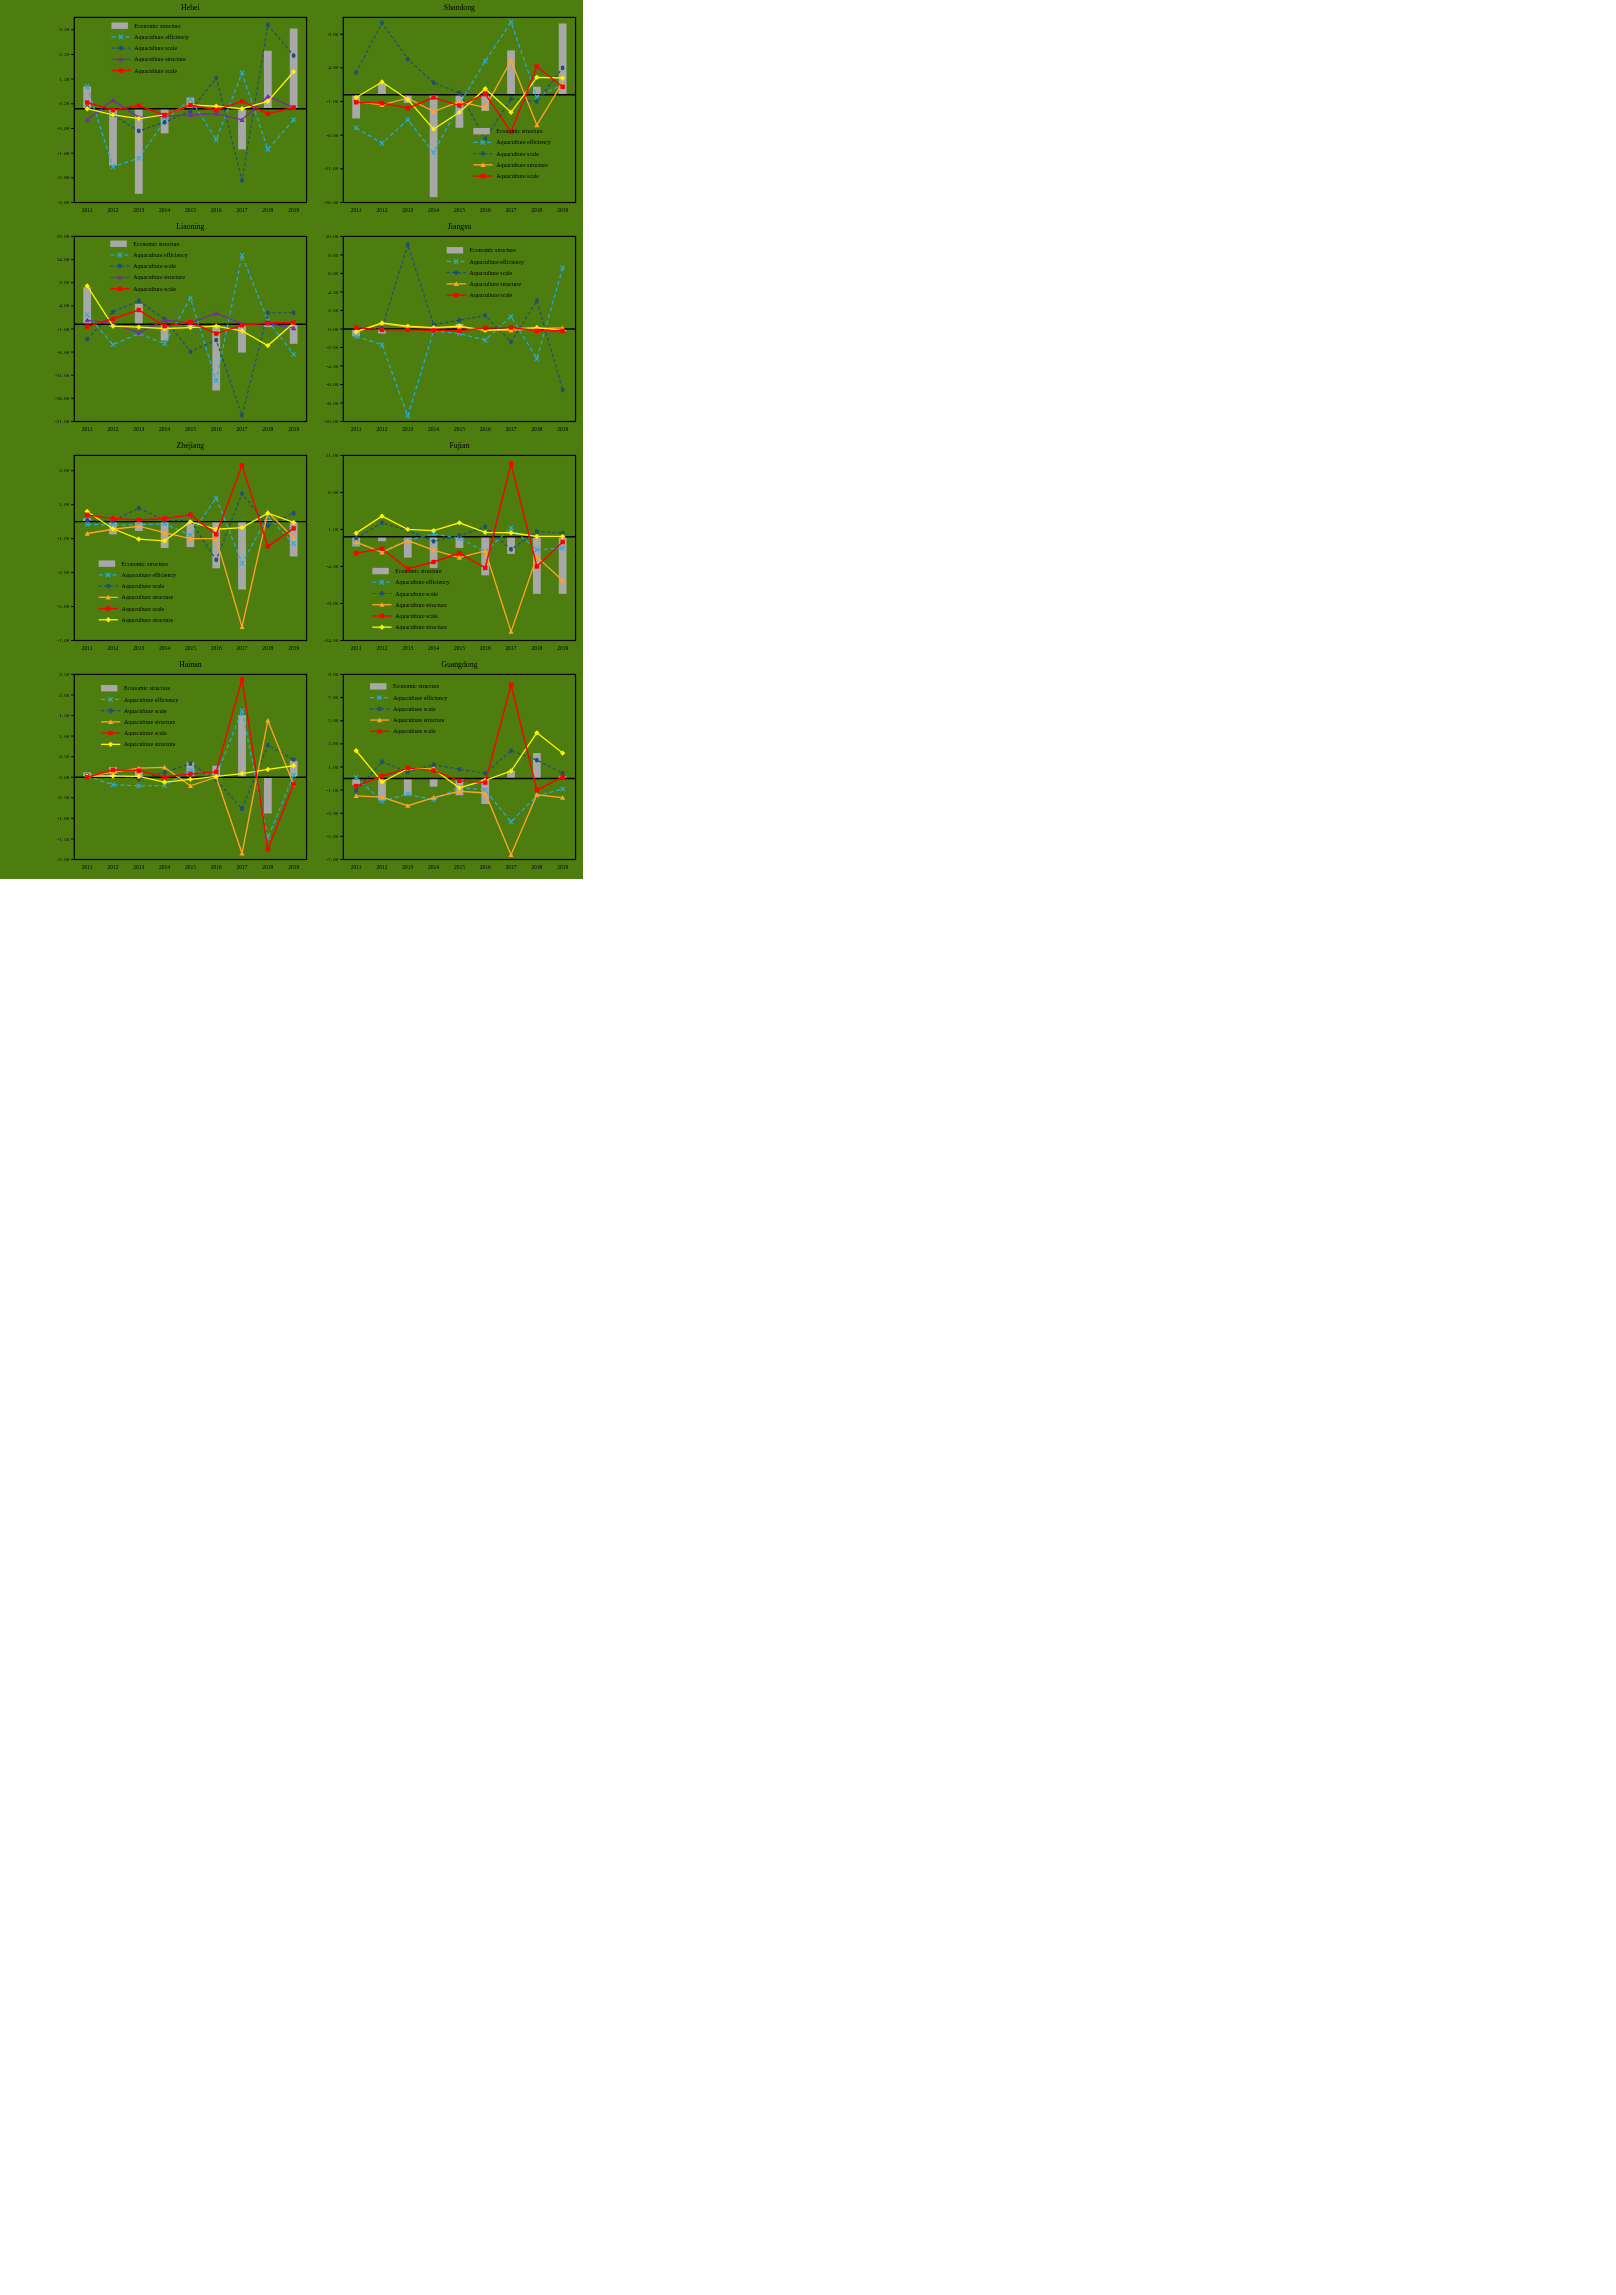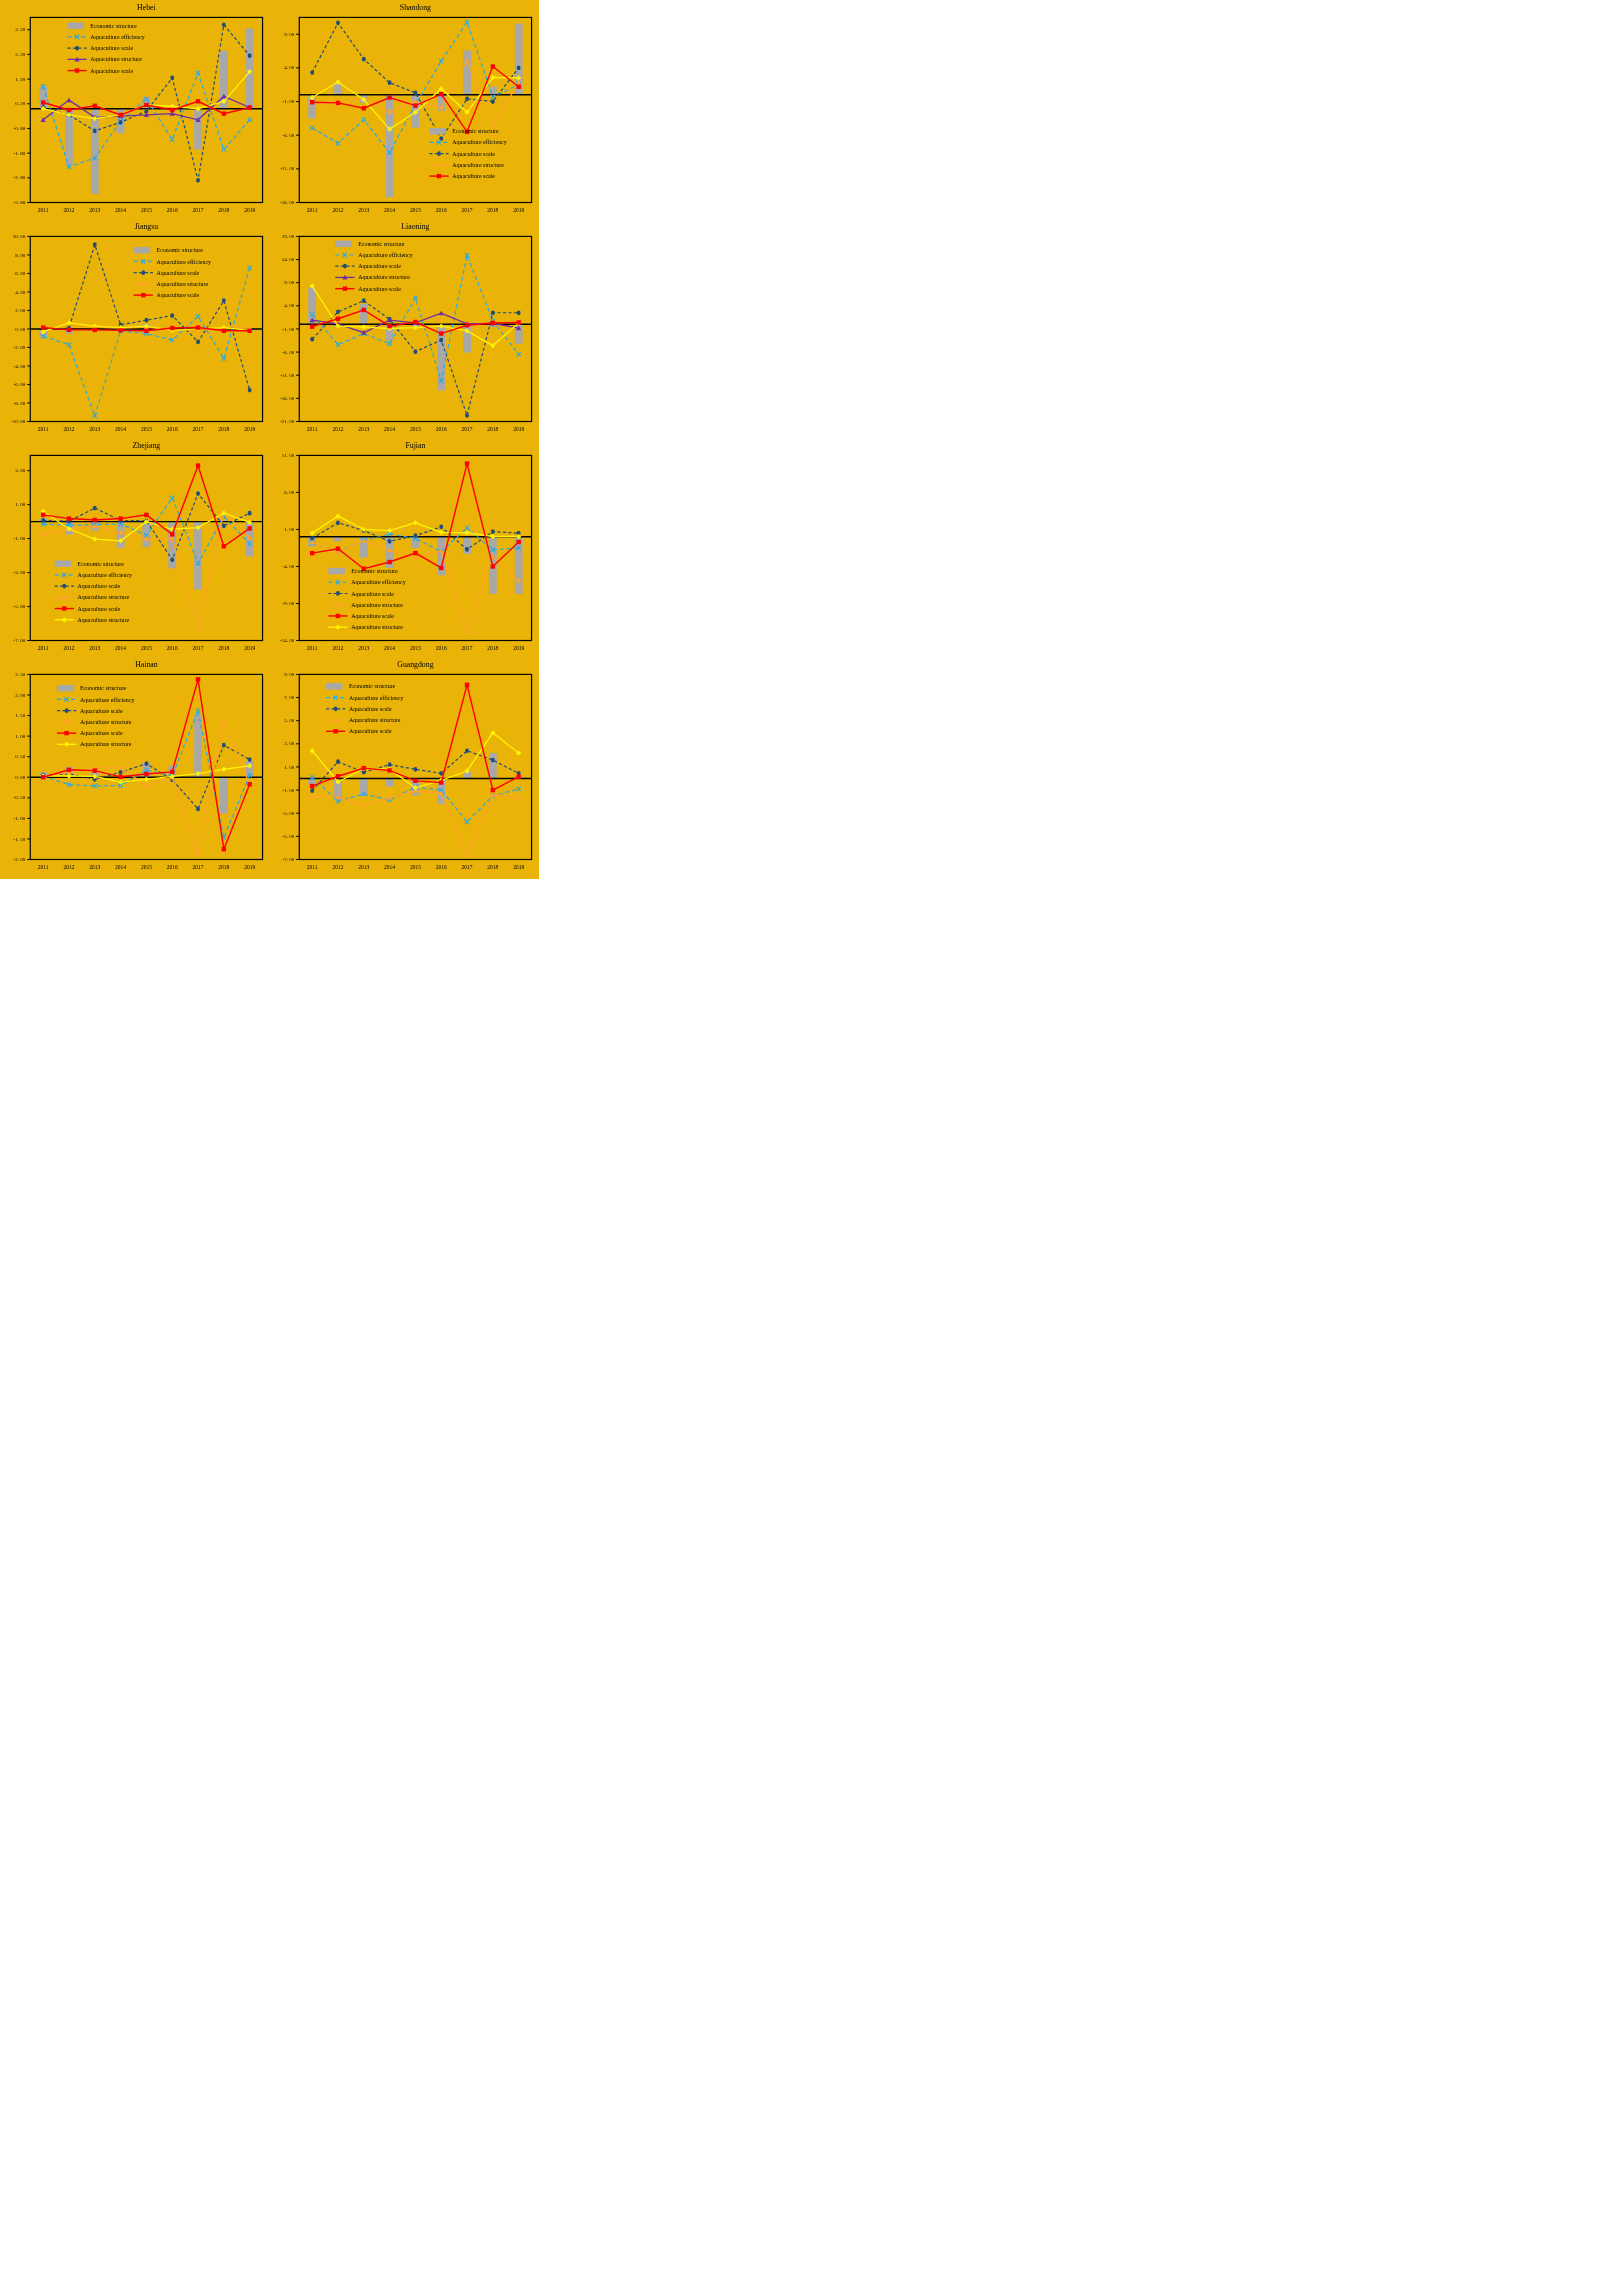--- a/index.html
+++ b/index.html
@@ -1,17 +1,17 @@
 <!DOCTYPE html>
 <html style="font-size:7.3px"><head>
 <meta charset="utf-8">
 <style>
   html,body{margin:0;padding:0;background:#ffffff;}
-  .page{width:539px;min-height:879px;background:#eab308;display:grid;
-        grid-template-columns:269px 269px;grid-auto-rows:219px;}
+  .page{width:539px;min-height:879px;background:#4d7c0f;display:grid;
+        grid-template-columns:269px 269px;grid-auto-rows:219px;padding-left:44px;}
   .cell{position:relative;}
   .cell svg{display:block;}
   text{font-family:"Liberation Serif", serif;fill:#000;}
 </style>
 </head>
 <body>
 
 <div class="page" id="figure-grid">
     <div class="cell">
       <svg width="269" height="219" viewBox="0 0 587 478">
@@ -284,20 +284,165 @@
           </g>
           <g>
             <line x1="349.92" y1="359.84" x2="391.92" y2="359.84" stroke="#FFA426" stroke-width="2.9"></line>
             <path d="M 370.92 354.23999999999995 L 376.52000000000004 364.44 L 365.32 364.44 Z" fill="#FFA426"></path>
             <text x="399.92" y="364.34" font-size="13">Aquaculture structure</text>
           </g>
           <g>
             <line x1="349.92" y1="384.34" x2="391.92" y2="384.34" stroke="#FF0000" stroke-width="3.1"></line>
             <rect x="366.12" y="379.53999999999996" width="9.6" height="9.6" fill="#FF0000"></rect>
             <text x="399.92" y="388.84" font-size="13">Aquaculture scale</text>
+          </g>
+        </g>
+      </svg>
+    </div>
+    <div class="cell">
+      <svg width="269" height="219" viewBox="0 0 587 478">
+        <text x="319.5" y="22" text-anchor="middle" font-size="17">Liaoning</text>
+        <g>
+          <line x1="59" y1="38" x2="66" y2="38" stroke="#000" stroke-width="2"></line>
+          <text x="55" y="41.5" text-anchor="end" font-size="11">19. 00</text>
+          <line x1="59" y1="88.5" x2="66" y2="88.5" stroke="#000" stroke-width="2"></line>
+          <text x="55" y="92" text-anchor="end" font-size="11">14. 00</text>
+          <line x1="59" y1="139" x2="66" y2="139" stroke="#000" stroke-width="2"></line>
+          <text x="55" y="142.5" text-anchor="end" font-size="11">9. 00</text>
+          <line x1="59" y1="189.5" x2="66" y2="189.5" stroke="#000" stroke-width="2"></line>
+          <text x="55" y="193" text-anchor="end" font-size="11">4. 00</text>
+          <line x1="59" y1="240" x2="66" y2="240" stroke="#000" stroke-width="2"></line>
+          <text x="55" y="243.5" text-anchor="end" font-size="11">-1. 00</text>
+          <line x1="59" y1="290.5" x2="66" y2="290.5" stroke="#000" stroke-width="2"></line>
+          <text x="55" y="294" text-anchor="end" font-size="11">-6. 00</text>
+          <line x1="59" y1="341" x2="66" y2="341" stroke="#000" stroke-width="2"></line>
+          <text x="55" y="344.5" text-anchor="end" font-size="11">-11. 00</text>
+          <line x1="59" y1="391.5" x2="66" y2="391.5" stroke="#000" stroke-width="2"></line>
+          <text x="55" y="395" text-anchor="end" font-size="11">-16. 00</text>
+          <line x1="59" y1="442" x2="66" y2="442" stroke="#000" stroke-width="2"></line>
+          <text x="55" y="445.5" text-anchor="end" font-size="11">-21. 00</text>
+        </g>
+        <g>
+          <rect x="85.66666666666667" y="149.10000000000002" width="17" height="80.79999999999995" fill="#A8A8A8"></rect>
+          <rect x="142" y="229.89999999999998" width="17" height="4.0400000000000205" fill="#A8A8A8"></rect>
+          <rect x="198.33333333333334" y="185.46" width="17" height="44.43999999999997" fill="#A8A8A8"></rect>
+          <rect x="254.66666666666663" y="229.89999999999998" width="17" height="35.35000000000002" fill="#A8A8A8"></rect>
+          <rect x="311" y="229.89999999999998" width="17" height="5.050000000000011" fill="#A8A8A8"></rect>
+          <rect x="367.3333333333333" y="229.89999999999998" width="17" height="144.43" fill="#A8A8A8"></rect>
+          <rect x="423.6666666666667" y="229.89999999999998" width="17" height="61.610000000000014" fill="#A8A8A8"></rect>
+          <rect x="480" y="229.89999999999998" width="17" height="6.060000000000031" fill="#A8A8A8"></rect>
+          <rect x="536.3333333333333" y="229.89999999999998" width="17" height="42.420000000000016" fill="#A8A8A8"></rect>
+        </g>
+        <line x1="66" y1="229.89999999999998" x2="573" y2="229.89999999999998" stroke="#000" stroke-width="3.2"></line>
+        <g>
+          <polyline points="94.16666666666667,208.69 150.5,274.34 206.83333333333334,250.10000000000002 263.16666666666663,272.32 319.5,172.33 375.8333333333333,353.12 432.1666666666667,79.41 488.5,221.82 544.8333333333333,295.54999999999995" fill="none" stroke="#29ABE2" stroke-width="2.6" stroke-dasharray="9 6"></polyline>
+          <line x1="89.56666666666668" y1="203.69" x2="98.76666666666667" y2="213.69" stroke="#29ABE2" stroke-width="2.4"></line>
+          <line x1="89.56666666666668" y1="213.69" x2="98.76666666666667" y2="203.69" stroke="#29ABE2" stroke-width="2.4"></line>
+          <line x1="145.9" y1="269.34" x2="155.1" y2="279.34" stroke="#29ABE2" stroke-width="2.4"></line>
+          <line x1="145.9" y1="279.34" x2="155.1" y2="269.34" stroke="#29ABE2" stroke-width="2.4"></line>
+          <line x1="202.23333333333335" y1="245.10000000000002" x2="211.43333333333334" y2="255.10000000000002" stroke="#29ABE2" stroke-width="2.4"></line>
+          <line x1="202.23333333333335" y1="255.10000000000002" x2="211.43333333333334" y2="245.10000000000002" stroke="#29ABE2" stroke-width="2.4"></line>
+          <line x1="258.5666666666666" y1="267.32" x2="267.76666666666665" y2="277.32" stroke="#29ABE2" stroke-width="2.4"></line>
+          <line x1="258.5666666666666" y1="277.32" x2="267.76666666666665" y2="267.32" stroke="#29ABE2" stroke-width="2.4"></line>
+          <line x1="314.9" y1="167.33" x2="324.1" y2="177.33" stroke="#29ABE2" stroke-width="2.4"></line>
+          <line x1="314.9" y1="177.33" x2="324.1" y2="167.33" stroke="#29ABE2" stroke-width="2.4"></line>
+          <line x1="371.2333333333333" y1="348.12" x2="380.43333333333334" y2="358.12" stroke="#29ABE2" stroke-width="2.4"></line>
+          <line x1="371.2333333333333" y1="358.12" x2="380.43333333333334" y2="348.12" stroke="#29ABE2" stroke-width="2.4"></line>
+          <line x1="427.56666666666666" y1="74.41" x2="436.7666666666667" y2="84.41" stroke="#29ABE2" stroke-width="2.4"></line>
+          <line x1="427.56666666666666" y1="84.41" x2="436.7666666666667" y2="74.41" stroke="#29ABE2" stroke-width="2.4"></line>
+          <line x1="483.9" y1="216.82" x2="493.1" y2="226.82" stroke="#29ABE2" stroke-width="2.4"></line>
+          <line x1="483.9" y1="226.82" x2="493.1" y2="216.82" stroke="#29ABE2" stroke-width="2.4"></line>
+          <line x1="540.2333333333332" y1="290.54999999999995" x2="549.4333333333333" y2="300.54999999999995" stroke="#29ABE2" stroke-width="2.4"></line>
+          <line x1="540.2333333333332" y1="300.54999999999995" x2="549.4333333333333" y2="290.54999999999995" stroke="#29ABE2" stroke-width="2.4"></line>
+        </g>
+        <g>
+          <polyline points="94.16666666666667,262.21999999999997 150.5,202.63000000000002 206.83333333333334,178.39000000000001 263.16666666666663,218.79 319.5,289.49 375.8333333333333,264.24 432.1666666666667,428.87 488.5,204.64999999999998 544.8333333333333,204.64999999999998" fill="none" stroke="#1F4E79" stroke-width="2.6" stroke-dasharray="7 5"></polyline>
+          <ellipse cx="94.16666666666667" cy="262.21999999999997" rx="4.2" ry="5.2" fill="#1F4E79"></ellipse>
+          <ellipse cx="150.5" cy="202.63000000000002" rx="4.2" ry="5.2" fill="#1F4E79"></ellipse>
+          <ellipse cx="206.83333333333334" cy="178.39000000000001" rx="4.2" ry="5.2" fill="#1F4E79"></ellipse>
+          <ellipse cx="263.16666666666663" cy="218.79" rx="4.2" ry="5.2" fill="#1F4E79"></ellipse>
+          <ellipse cx="319.5" cy="289.49" rx="4.2" ry="5.2" fill="#1F4E79"></ellipse>
+          <ellipse cx="375.8333333333333" cy="264.24" rx="4.2" ry="5.2" fill="#1F4E79"></ellipse>
+          <ellipse cx="432.1666666666667" cy="428.87" rx="4.2" ry="5.2" fill="#1F4E79"></ellipse>
+          <ellipse cx="488.5" cy="204.64999999999998" rx="4.2" ry="5.2" fill="#1F4E79"></ellipse>
+          <ellipse cx="544.8333333333333" cy="204.64999999999998" rx="4.2" ry="5.2" fill="#1F4E79"></ellipse>
+        </g>
+        <g>
+          <polyline points="94.16666666666667,220.81 150.5,228.89 206.83333333333334,248.08 263.16666666666663,220.81 319.5,226.86999999999998 375.8333333333333,205.66000000000003 432.1666666666667,228.89 488.5,227.88000000000002 544.8333333333333,237.98" fill="none" stroke="#7030A0" stroke-width="2.9"></polyline>
+          <path d="M 94.16666666666667 215.21 L 99.76666666666667 225.41 L 88.56666666666668 225.41 Z" fill="#7030A0"></path>
+          <path d="M 150.5 223.29 L 156.1 233.48999999999998 L 144.9 233.48999999999998 Z" fill="#7030A0"></path>
+          <path d="M 206.83333333333334 242.48000000000002 L 212.43333333333334 252.68 L 201.23333333333335 252.68 Z" fill="#7030A0"></path>
+          <path d="M 263.16666666666663 215.21 L 268.76666666666665 225.41 L 257.5666666666666 225.41 Z" fill="#7030A0"></path>
+          <path d="M 319.5 221.26999999999998 L 325.1 231.46999999999997 L 313.9 231.46999999999997 Z" fill="#7030A0"></path>
+          <path d="M 375.8333333333333 200.06000000000003 L 381.43333333333334 210.26000000000002 L 370.2333333333333 210.26000000000002 Z" fill="#7030A0"></path>
+          <path d="M 432.1666666666667 223.29 L 437.7666666666667 233.48999999999998 L 426.56666666666666 233.48999999999998 Z" fill="#7030A0"></path>
+          <path d="M 488.5 222.28000000000003 L 494.1 232.48000000000002 L 482.9 232.48000000000002 Z" fill="#7030A0"></path>
+          <path d="M 544.8333333333333 232.38 L 550.4333333333333 242.57999999999998 L 539.2333333333332 242.57999999999998 Z" fill="#7030A0"></path>
+        </g>
+        <g>
+          <polyline points="94.16666666666667,146.07 150.5,233.94 206.83333333333334,235.96 263.16666666666663,238.98999999999998 319.5,236.97 375.8333333333333,233.94 432.1666666666667,244.04 488.5,276.36 544.8333333333333,226.86999999999998" fill="none" stroke="#FFF200" stroke-width="2.9"></polyline>
+          <path d="M 94.16666666666667 140.26999999999998 L 99.96666666666667 146.07 L 94.16666666666667 151.87 L 88.36666666666667 146.07 Z" fill="#FFF200"></path>
+          <path d="M 150.5 228.14 L 156.3 233.94 L 150.5 239.74 L 144.7 233.94 Z" fill="#FFF200"></path>
+          <path d="M 206.83333333333334 230.16 L 212.63333333333335 235.96 L 206.83333333333334 241.76000000000002 L 201.03333333333333 235.96 Z" fill="#FFF200"></path>
+          <path d="M 263.16666666666663 233.18999999999997 L 268.96666666666664 238.98999999999998 L 263.16666666666663 244.79 L 257.3666666666666 238.98999999999998 Z" fill="#FFF200"></path>
+          <path d="M 319.5 231.17 L 325.3 236.97 L 319.5 242.77 L 313.7 236.97 Z" fill="#FFF200"></path>
+          <path d="M 375.8333333333333 228.14 L 381.6333333333333 233.94 L 375.8333333333333 239.74 L 370.0333333333333 233.94 Z" fill="#FFF200"></path>
+          <path d="M 432.1666666666667 238.23999999999998 L 437.9666666666667 244.04 L 432.1666666666667 249.84 L 426.3666666666667 244.04 Z" fill="#FFF200"></path>
+          <path d="M 488.5 270.56 L 494.3 276.36 L 488.5 282.16 L 482.7 276.36 Z" fill="#FFF200"></path>
+          <path d="M 544.8333333333333 221.06999999999996 L 550.6333333333332 226.86999999999998 L 544.8333333333333 232.67 L 539.0333333333333 226.86999999999998 Z" fill="#FFF200"></path>
+        </g>
+        <g>
+          <polyline points="94.16666666666667,234.95 150.5,217.78 206.83333333333334,198.59 263.16666666666663,233.94 319.5,224.85000000000002 375.8333333333333,250.10000000000002 432.1666666666667,231.92 488.5,226.86999999999998 544.8333333333333,225.86" fill="none" stroke="#FF0000" stroke-width="3.1"></polyline>
+          <rect x="89.36666666666667" y="230.14999999999998" width="9.6" height="9.6" fill="#FF0000"></rect>
+          <rect x="145.7" y="212.98" width="9.6" height="9.6" fill="#FF0000"></rect>
+          <rect x="202.03333333333333" y="193.79" width="9.6" height="9.6" fill="#FF0000"></rect>
+          <rect x="258.3666666666666" y="229.14" width="9.6" height="9.6" fill="#FF0000"></rect>
+          <rect x="314.7" y="220.05" width="9.6" height="9.6" fill="#FF0000"></rect>
+          <rect x="371.0333333333333" y="245.3" width="9.6" height="9.6" fill="#FF0000"></rect>
+          <rect x="427.3666666666667" y="227.11999999999998" width="9.6" height="9.6" fill="#FF0000"></rect>
+          <rect x="483.7" y="222.06999999999996" width="9.6" height="9.6" fill="#FF0000"></rect>
+          <rect x="540.0333333333333" y="221.06" width="9.6" height="9.6" fill="#FF0000"></rect>
+        </g>
+        <rect x="66" y="38" width="507" height="404" fill="none" stroke="#000" stroke-width="2.6"></rect>
+        <g>
+          <text x="94.16666666666667" y="463" text-anchor="middle" font-size="12">2011</text>
+          <text x="150.5" y="463" text-anchor="middle" font-size="12">2012</text>
+          <text x="206.83333333333334" y="463" text-anchor="middle" font-size="12">2013</text>
+          <text x="263.16666666666663" y="463" text-anchor="middle" font-size="12">2014</text>
+          <text x="319.5" y="463" text-anchor="middle" font-size="12">2015</text>
+          <text x="375.8333333333333" y="463" text-anchor="middle" font-size="12">2016</text>
+          <text x="432.1666666666667" y="463" text-anchor="middle" font-size="12">2017</text>
+          <text x="488.5" y="463" text-anchor="middle" font-size="12">2018</text>
+          <text x="544.8333333333333" y="463" text-anchor="middle" font-size="12">2019</text>
+        </g>
+        <g>
+          <g>
+            <rect x="144.58499999999998" y="47.04" width="36" height="14" fill="#A8A8A8"></rect>
+            <text x="194.58499999999998" y="58.54" font-size="13">Economic structure</text>
+          </g>
+          <g>
+            <line x1="144.58499999999998" y1="78.53999999999999" x2="186.58499999999998" y2="78.53999999999999" stroke="#29ABE2" stroke-width="2.6" stroke-dasharray="9 6"></line>
+            <line x1="160.98499999999999" y1="73.53999999999999" x2="170.18499999999997" y2="83.53999999999999" stroke="#29ABE2" stroke-width="2.4"></line>
+            <line x1="160.98499999999999" y1="83.53999999999999" x2="170.18499999999997" y2="73.53999999999999" stroke="#29ABE2" stroke-width="2.4"></line>
+            <text x="194.58499999999998" y="83.03999999999999" font-size="13">Aquaculture efficiency</text>
+          </g>
+          <g>
+            <line x1="144.58499999999998" y1="103.03999999999999" x2="186.58499999999998" y2="103.03999999999999" stroke="#1F4E79" stroke-width="2.6" stroke-dasharray="7 5"></line>
+            <ellipse cx="165.58499999999998" cy="103.03999999999999" rx="4.2" ry="5.2" fill="#1F4E79"></ellipse>
+            <text x="194.58499999999998" y="107.53999999999999" font-size="13">Aquaculture scale</text>
+          </g>
+          <g>
+            <line x1="144.58499999999998" y1="127.53999999999999" x2="186.58499999999998" y2="127.53999999999999" stroke="#7030A0" stroke-width="2.9"></line>
+            <path d="M 165.58499999999998 121.94 L 171.18499999999997 132.14 L 159.98499999999999 132.14 Z" fill="#7030A0"></path>
+            <text x="194.58499999999998" y="132.04" font-size="13">Aquaculture structure</text>
+          </g>
+          <g>
+            <line x1="144.58499999999998" y1="152.04" x2="186.58499999999998" y2="152.04" stroke="#FF0000" stroke-width="3.1"></line>
+            <rect x="160.78499999999997" y="147.23999999999998" width="9.6" height="9.6" fill="#FF0000"></rect>
+            <text x="194.58499999999998" y="156.54" font-size="13">Aquaculture scale</text>
           </g>
         </g>
       </svg>
     </div>
     <div class="cell">
       <svg width="269" height="219" viewBox="0 0 587 478">
         <text x="319.5" y="22" text-anchor="middle" font-size="17">Jiangsu</text>
         <g>
           <line x1="59" y1="38" x2="66" y2="38" stroke="#000" stroke-width="2"></line>
           <text x="55" y="41.5" text-anchor="end" font-size="11">10. 00</text>
@@ -436,165 +581,20 @@
           <g>
             <line x1="291.615" y1="166.18" x2="333.615" y2="166.18" stroke="#FF0000" stroke-width="3.1"></line>
             <rect x="307.815" y="161.38" width="9.6" height="9.6" fill="#FF0000"></rect>
             <text x="341.615" y="170.68" font-size="13">Aquaculture scale</text>
           </g>
         </g>
       </svg>
     </div>
     <div class="cell">
       <svg width="269" height="219" viewBox="0 0 587 478">
-        <text x="319.5" y="22" text-anchor="middle" font-size="17">Liaoning</text>
-        <g>
-          <line x1="59" y1="38" x2="66" y2="38" stroke="#000" stroke-width="2"></line>
-          <text x="55" y="41.5" text-anchor="end" font-size="11">19. 00</text>
-          <line x1="59" y1="88.5" x2="66" y2="88.5" stroke="#000" stroke-width="2"></line>
-          <text x="55" y="92" text-anchor="end" font-size="11">14. 00</text>
-          <line x1="59" y1="139" x2="66" y2="139" stroke="#000" stroke-width="2"></line>
-          <text x="55" y="142.5" text-anchor="end" font-size="11">9. 00</text>
-          <line x1="59" y1="189.5" x2="66" y2="189.5" stroke="#000" stroke-width="2"></line>
-          <text x="55" y="193" text-anchor="end" font-size="11">4. 00</text>
-          <line x1="59" y1="240" x2="66" y2="240" stroke="#000" stroke-width="2"></line>
-          <text x="55" y="243.5" text-anchor="end" font-size="11">-1. 00</text>
-          <line x1="59" y1="290.5" x2="66" y2="290.5" stroke="#000" stroke-width="2"></line>
-          <text x="55" y="294" text-anchor="end" font-size="11">-6. 00</text>
-          <line x1="59" y1="341" x2="66" y2="341" stroke="#000" stroke-width="2"></line>
-          <text x="55" y="344.5" text-anchor="end" font-size="11">-11. 00</text>
-          <line x1="59" y1="391.5" x2="66" y2="391.5" stroke="#000" stroke-width="2"></line>
-          <text x="55" y="395" text-anchor="end" font-size="11">-16. 00</text>
-          <line x1="59" y1="442" x2="66" y2="442" stroke="#000" stroke-width="2"></line>
-          <text x="55" y="445.5" text-anchor="end" font-size="11">-21. 00</text>
-        </g>
-        <g>
-          <rect x="85.66666666666667" y="149.10000000000002" width="17" height="80.79999999999995" fill="#A8A8A8"></rect>
-          <rect x="142" y="229.89999999999998" width="17" height="4.0400000000000205" fill="#A8A8A8"></rect>
-          <rect x="198.33333333333334" y="185.46" width="17" height="44.43999999999997" fill="#A8A8A8"></rect>
-          <rect x="254.66666666666663" y="229.89999999999998" width="17" height="35.35000000000002" fill="#A8A8A8"></rect>
-          <rect x="311" y="229.89999999999998" width="17" height="5.050000000000011" fill="#A8A8A8"></rect>
-          <rect x="367.3333333333333" y="229.89999999999998" width="17" height="144.43" fill="#A8A8A8"></rect>
-          <rect x="423.6666666666667" y="229.89999999999998" width="17" height="61.610000000000014" fill="#A8A8A8"></rect>
-          <rect x="480" y="229.89999999999998" width="17" height="6.060000000000031" fill="#A8A8A8"></rect>
-          <rect x="536.3333333333333" y="229.89999999999998" width="17" height="42.420000000000016" fill="#A8A8A8"></rect>
-        </g>
-        <line x1="66" y1="229.89999999999998" x2="573" y2="229.89999999999998" stroke="#000" stroke-width="3.2"></line>
-        <g>
-          <polyline points="94.16666666666667,208.69 150.5,274.34 206.83333333333334,250.10000000000002 263.16666666666663,272.32 319.5,172.33 375.8333333333333,353.12 432.1666666666667,79.41 488.5,221.82 544.8333333333333,295.54999999999995" fill="none" stroke="#29ABE2" stroke-width="2.6" stroke-dasharray="9 6"></polyline>
-          <line x1="89.56666666666668" y1="203.69" x2="98.76666666666667" y2="213.69" stroke="#29ABE2" stroke-width="2.4"></line>
-          <line x1="89.56666666666668" y1="213.69" x2="98.76666666666667" y2="203.69" stroke="#29ABE2" stroke-width="2.4"></line>
-          <line x1="145.9" y1="269.34" x2="155.1" y2="279.34" stroke="#29ABE2" stroke-width="2.4"></line>
-          <line x1="145.9" y1="279.34" x2="155.1" y2="269.34" stroke="#29ABE2" stroke-width="2.4"></line>
-          <line x1="202.23333333333335" y1="245.10000000000002" x2="211.43333333333334" y2="255.10000000000002" stroke="#29ABE2" stroke-width="2.4"></line>
-          <line x1="202.23333333333335" y1="255.10000000000002" x2="211.43333333333334" y2="245.10000000000002" stroke="#29ABE2" stroke-width="2.4"></line>
-          <line x1="258.5666666666666" y1="267.32" x2="267.76666666666665" y2="277.32" stroke="#29ABE2" stroke-width="2.4"></line>
-          <line x1="258.5666666666666" y1="277.32" x2="267.76666666666665" y2="267.32" stroke="#29ABE2" stroke-width="2.4"></line>
-          <line x1="314.9" y1="167.33" x2="324.1" y2="177.33" stroke="#29ABE2" stroke-width="2.4"></line>
-          <line x1="314.9" y1="177.33" x2="324.1" y2="167.33" stroke="#29ABE2" stroke-width="2.4"></line>
-          <line x1="371.2333333333333" y1="348.12" x2="380.43333333333334" y2="358.12" stroke="#29ABE2" stroke-width="2.4"></line>
-          <line x1="371.2333333333333" y1="358.12" x2="380.43333333333334" y2="348.12" stroke="#29ABE2" stroke-width="2.4"></line>
-          <line x1="427.56666666666666" y1="74.41" x2="436.7666666666667" y2="84.41" stroke="#29ABE2" stroke-width="2.4"></line>
-          <line x1="427.56666666666666" y1="84.41" x2="436.7666666666667" y2="74.41" stroke="#29ABE2" stroke-width="2.4"></line>
-          <line x1="483.9" y1="216.82" x2="493.1" y2="226.82" stroke="#29ABE2" stroke-width="2.4"></line>
-          <line x1="483.9" y1="226.82" x2="493.1" y2="216.82" stroke="#29ABE2" stroke-width="2.4"></line>
-          <line x1="540.2333333333332" y1="290.54999999999995" x2="549.4333333333333" y2="300.54999999999995" stroke="#29ABE2" stroke-width="2.4"></line>
-          <line x1="540.2333333333332" y1="300.54999999999995" x2="549.4333333333333" y2="290.54999999999995" stroke="#29ABE2" stroke-width="2.4"></line>
-        </g>
-        <g>
-          <polyline points="94.16666666666667,262.21999999999997 150.5,202.63000000000002 206.83333333333334,178.39000000000001 263.16666666666663,218.79 319.5,289.49 375.8333333333333,264.24 432.1666666666667,428.87 488.5,204.64999999999998 544.8333333333333,204.64999999999998" fill="none" stroke="#1F4E79" stroke-width="2.6" stroke-dasharray="7 5"></polyline>
-          <ellipse cx="94.16666666666667" cy="262.21999999999997" rx="4.2" ry="5.2" fill="#1F4E79"></ellipse>
-          <ellipse cx="150.5" cy="202.63000000000002" rx="4.2" ry="5.2" fill="#1F4E79"></ellipse>
-          <ellipse cx="206.83333333333334" cy="178.39000000000001" rx="4.2" ry="5.2" fill="#1F4E79"></ellipse>
-          <ellipse cx="263.16666666666663" cy="218.79" rx="4.2" ry="5.2" fill="#1F4E79"></ellipse>
-          <ellipse cx="319.5" cy="289.49" rx="4.2" ry="5.2" fill="#1F4E79"></ellipse>
-          <ellipse cx="375.8333333333333" cy="264.24" rx="4.2" ry="5.2" fill="#1F4E79"></ellipse>
-          <ellipse cx="432.1666666666667" cy="428.87" rx="4.2" ry="5.2" fill="#1F4E79"></ellipse>
-          <ellipse cx="488.5" cy="204.64999999999998" rx="4.2" ry="5.2" fill="#1F4E79"></ellipse>
-          <ellipse cx="544.8333333333333" cy="204.64999999999998" rx="4.2" ry="5.2" fill="#1F4E79"></ellipse>
-        </g>
-        <g>
-          <polyline points="94.16666666666667,220.81 150.5,228.89 206.83333333333334,248.08 263.16666666666663,220.81 319.5,226.86999999999998 375.8333333333333,205.66000000000003 432.1666666666667,228.89 488.5,227.88000000000002 544.8333333333333,237.98" fill="none" stroke="#7030A0" stroke-width="2.9"></polyline>
-          <path d="M 94.16666666666667 215.21 L 99.76666666666667 225.41 L 88.56666666666668 225.41 Z" fill="#7030A0"></path>
-          <path d="M 150.5 223.29 L 156.1 233.48999999999998 L 144.9 233.48999999999998 Z" fill="#7030A0"></path>
-          <path d="M 206.83333333333334 242.48000000000002 L 212.43333333333334 252.68 L 201.23333333333335 252.68 Z" fill="#7030A0"></path>
-          <path d="M 263.16666666666663 215.21 L 268.76666666666665 225.41 L 257.5666666666666 225.41 Z" fill="#7030A0"></path>
-          <path d="M 319.5 221.26999999999998 L 325.1 231.46999999999997 L 313.9 231.46999999999997 Z" fill="#7030A0"></path>
-          <path d="M 375.8333333333333 200.06000000000003 L 381.43333333333334 210.26000000000002 L 370.2333333333333 210.26000000000002 Z" fill="#7030A0"></path>
-          <path d="M 432.1666666666667 223.29 L 437.7666666666667 233.48999999999998 L 426.56666666666666 233.48999999999998 Z" fill="#7030A0"></path>
-          <path d="M 488.5 222.28000000000003 L 494.1 232.48000000000002 L 482.9 232.48000000000002 Z" fill="#7030A0"></path>
-          <path d="M 544.8333333333333 232.38 L 550.4333333333333 242.57999999999998 L 539.2333333333332 242.57999999999998 Z" fill="#7030A0"></path>
-        </g>
-        <g>
-          <polyline points="94.16666666666667,146.07 150.5,233.94 206.83333333333334,235.96 263.16666666666663,238.98999999999998 319.5,236.97 375.8333333333333,233.94 432.1666666666667,244.04 488.5,276.36 544.8333333333333,226.86999999999998" fill="none" stroke="#FFF200" stroke-width="2.9"></polyline>
-          <path d="M 94.16666666666667 140.26999999999998 L 99.96666666666667 146.07 L 94.16666666666667 151.87 L 88.36666666666667 146.07 Z" fill="#FFF200"></path>
-          <path d="M 150.5 228.14 L 156.3 233.94 L 150.5 239.74 L 144.7 233.94 Z" fill="#FFF200"></path>
-          <path d="M 206.83333333333334 230.16 L 212.63333333333335 235.96 L 206.83333333333334 241.76000000000002 L 201.03333333333333 235.96 Z" fill="#FFF200"></path>
-          <path d="M 263.16666666666663 233.18999999999997 L 268.96666666666664 238.98999999999998 L 263.16666666666663 244.79 L 257.3666666666666 238.98999999999998 Z" fill="#FFF200"></path>
-          <path d="M 319.5 231.17 L 325.3 236.97 L 319.5 242.77 L 313.7 236.97 Z" fill="#FFF200"></path>
-          <path d="M 375.8333333333333 228.14 L 381.6333333333333 233.94 L 375.8333333333333 239.74 L 370.0333333333333 233.94 Z" fill="#FFF200"></path>
-          <path d="M 432.1666666666667 238.23999999999998 L 437.9666666666667 244.04 L 432.1666666666667 249.84 L 426.3666666666667 244.04 Z" fill="#FFF200"></path>
-          <path d="M 488.5 270.56 L 494.3 276.36 L 488.5 282.16 L 482.7 276.36 Z" fill="#FFF200"></path>
-          <path d="M 544.8333333333333 221.06999999999996 L 550.6333333333332 226.86999999999998 L 544.8333333333333 232.67 L 539.0333333333333 226.86999999999998 Z" fill="#FFF200"></path>
-        </g>
-        <g>
-          <polyline points="94.16666666666667,234.95 150.5,217.78 206.83333333333334,198.59 263.16666666666663,233.94 319.5,224.85000000000002 375.8333333333333,250.10000000000002 432.1666666666667,231.92 488.5,226.86999999999998 544.8333333333333,225.86" fill="none" stroke="#FF0000" stroke-width="3.1"></polyline>
-          <rect x="89.36666666666667" y="230.14999999999998" width="9.6" height="9.6" fill="#FF0000"></rect>
-          <rect x="145.7" y="212.98" width="9.6" height="9.6" fill="#FF0000"></rect>
-          <rect x="202.03333333333333" y="193.79" width="9.6" height="9.6" fill="#FF0000"></rect>
-          <rect x="258.3666666666666" y="229.14" width="9.6" height="9.6" fill="#FF0000"></rect>
-          <rect x="314.7" y="220.05" width="9.6" height="9.6" fill="#FF0000"></rect>
-          <rect x="371.0333333333333" y="245.3" width="9.6" height="9.6" fill="#FF0000"></rect>
-          <rect x="427.3666666666667" y="227.11999999999998" width="9.6" height="9.6" fill="#FF0000"></rect>
-          <rect x="483.7" y="222.06999999999996" width="9.6" height="9.6" fill="#FF0000"></rect>
-          <rect x="540.0333333333333" y="221.06" width="9.6" height="9.6" fill="#FF0000"></rect>
-        </g>
-        <rect x="66" y="38" width="507" height="404" fill="none" stroke="#000" stroke-width="2.6"></rect>
-        <g>
-          <text x="94.16666666666667" y="463" text-anchor="middle" font-size="12">2011</text>
-          <text x="150.5" y="463" text-anchor="middle" font-size="12">2012</text>
-          <text x="206.83333333333334" y="463" text-anchor="middle" font-size="12">2013</text>
-          <text x="263.16666666666663" y="463" text-anchor="middle" font-size="12">2014</text>
-          <text x="319.5" y="463" text-anchor="middle" font-size="12">2015</text>
-          <text x="375.8333333333333" y="463" text-anchor="middle" font-size="12">2016</text>
-          <text x="432.1666666666667" y="463" text-anchor="middle" font-size="12">2017</text>
-          <text x="488.5" y="463" text-anchor="middle" font-size="12">2018</text>
-          <text x="544.8333333333333" y="463" text-anchor="middle" font-size="12">2019</text>
-        </g>
-        <g>
-          <g>
-            <rect x="144.58499999999998" y="47.04" width="36" height="14" fill="#A8A8A8"></rect>
-            <text x="194.58499999999998" y="58.54" font-size="13">Economic structure</text>
-          </g>
-          <g>
-            <line x1="144.58499999999998" y1="78.53999999999999" x2="186.58499999999998" y2="78.53999999999999" stroke="#29ABE2" stroke-width="2.6" stroke-dasharray="9 6"></line>
-            <line x1="160.98499999999999" y1="73.53999999999999" x2="170.18499999999997" y2="83.53999999999999" stroke="#29ABE2" stroke-width="2.4"></line>
-            <line x1="160.98499999999999" y1="83.53999999999999" x2="170.18499999999997" y2="73.53999999999999" stroke="#29ABE2" stroke-width="2.4"></line>
-            <text x="194.58499999999998" y="83.03999999999999" font-size="13">Aquaculture efficiency</text>
-          </g>
-          <g>
-            <line x1="144.58499999999998" y1="103.03999999999999" x2="186.58499999999998" y2="103.03999999999999" stroke="#1F4E79" stroke-width="2.6" stroke-dasharray="7 5"></line>
-            <ellipse cx="165.58499999999998" cy="103.03999999999999" rx="4.2" ry="5.2" fill="#1F4E79"></ellipse>
-            <text x="194.58499999999998" y="107.53999999999999" font-size="13">Aquaculture scale</text>
-          </g>
-          <g>
-            <line x1="144.58499999999998" y1="127.53999999999999" x2="186.58499999999998" y2="127.53999999999999" stroke="#7030A0" stroke-width="2.9"></line>
-            <path d="M 165.58499999999998 121.94 L 171.18499999999997 132.14 L 159.98499999999999 132.14 Z" fill="#7030A0"></path>
-            <text x="194.58499999999998" y="132.04" font-size="13">Aquaculture structure</text>
-          </g>
-          <g>
-            <line x1="144.58499999999998" y1="152.04" x2="186.58499999999998" y2="152.04" stroke="#FF0000" stroke-width="3.1"></line>
-            <rect x="160.78499999999997" y="147.23999999999998" width="9.6" height="9.6" fill="#FF0000"></rect>
-            <text x="194.58499999999998" y="156.54" font-size="13">Aquaculture scale</text>
-          </g>
-        </g>
-      </svg>
-    </div>
-    <div class="cell">
-      <svg width="269" height="219" viewBox="0 0 587 478">
         <text x="319.5" y="22" text-anchor="middle" font-size="17">Zhejiang</text>
         <g>
           <line x1="59" y1="71.35779816513761" x2="66" y2="71.35779816513761" stroke="#000" stroke-width="2"></line>
           <text x="55" y="74.85779816513761" text-anchor="end" font-size="11">3. 00</text>
           <line x1="59" y1="145.48623853211006" x2="66" y2="145.48623853211006" stroke="#000" stroke-width="2"></line>
           <text x="55" y="148.98623853211006" text-anchor="end" font-size="11">1. 00</text>
           <line x1="59" y1="219.61467889908258" x2="66" y2="219.61467889908258" stroke="#000" stroke-width="2"></line>
           <text x="55" y="223.11467889908258" text-anchor="end" font-size="11">-1. 00</text>
           <line x1="59" y1="293.74311926605503" x2="66" y2="293.74311926605503" stroke="#000" stroke-width="2"></line>
           <text x="55" y="297.24311926605503" text-anchor="end" font-size="11">-3. 00</text>

